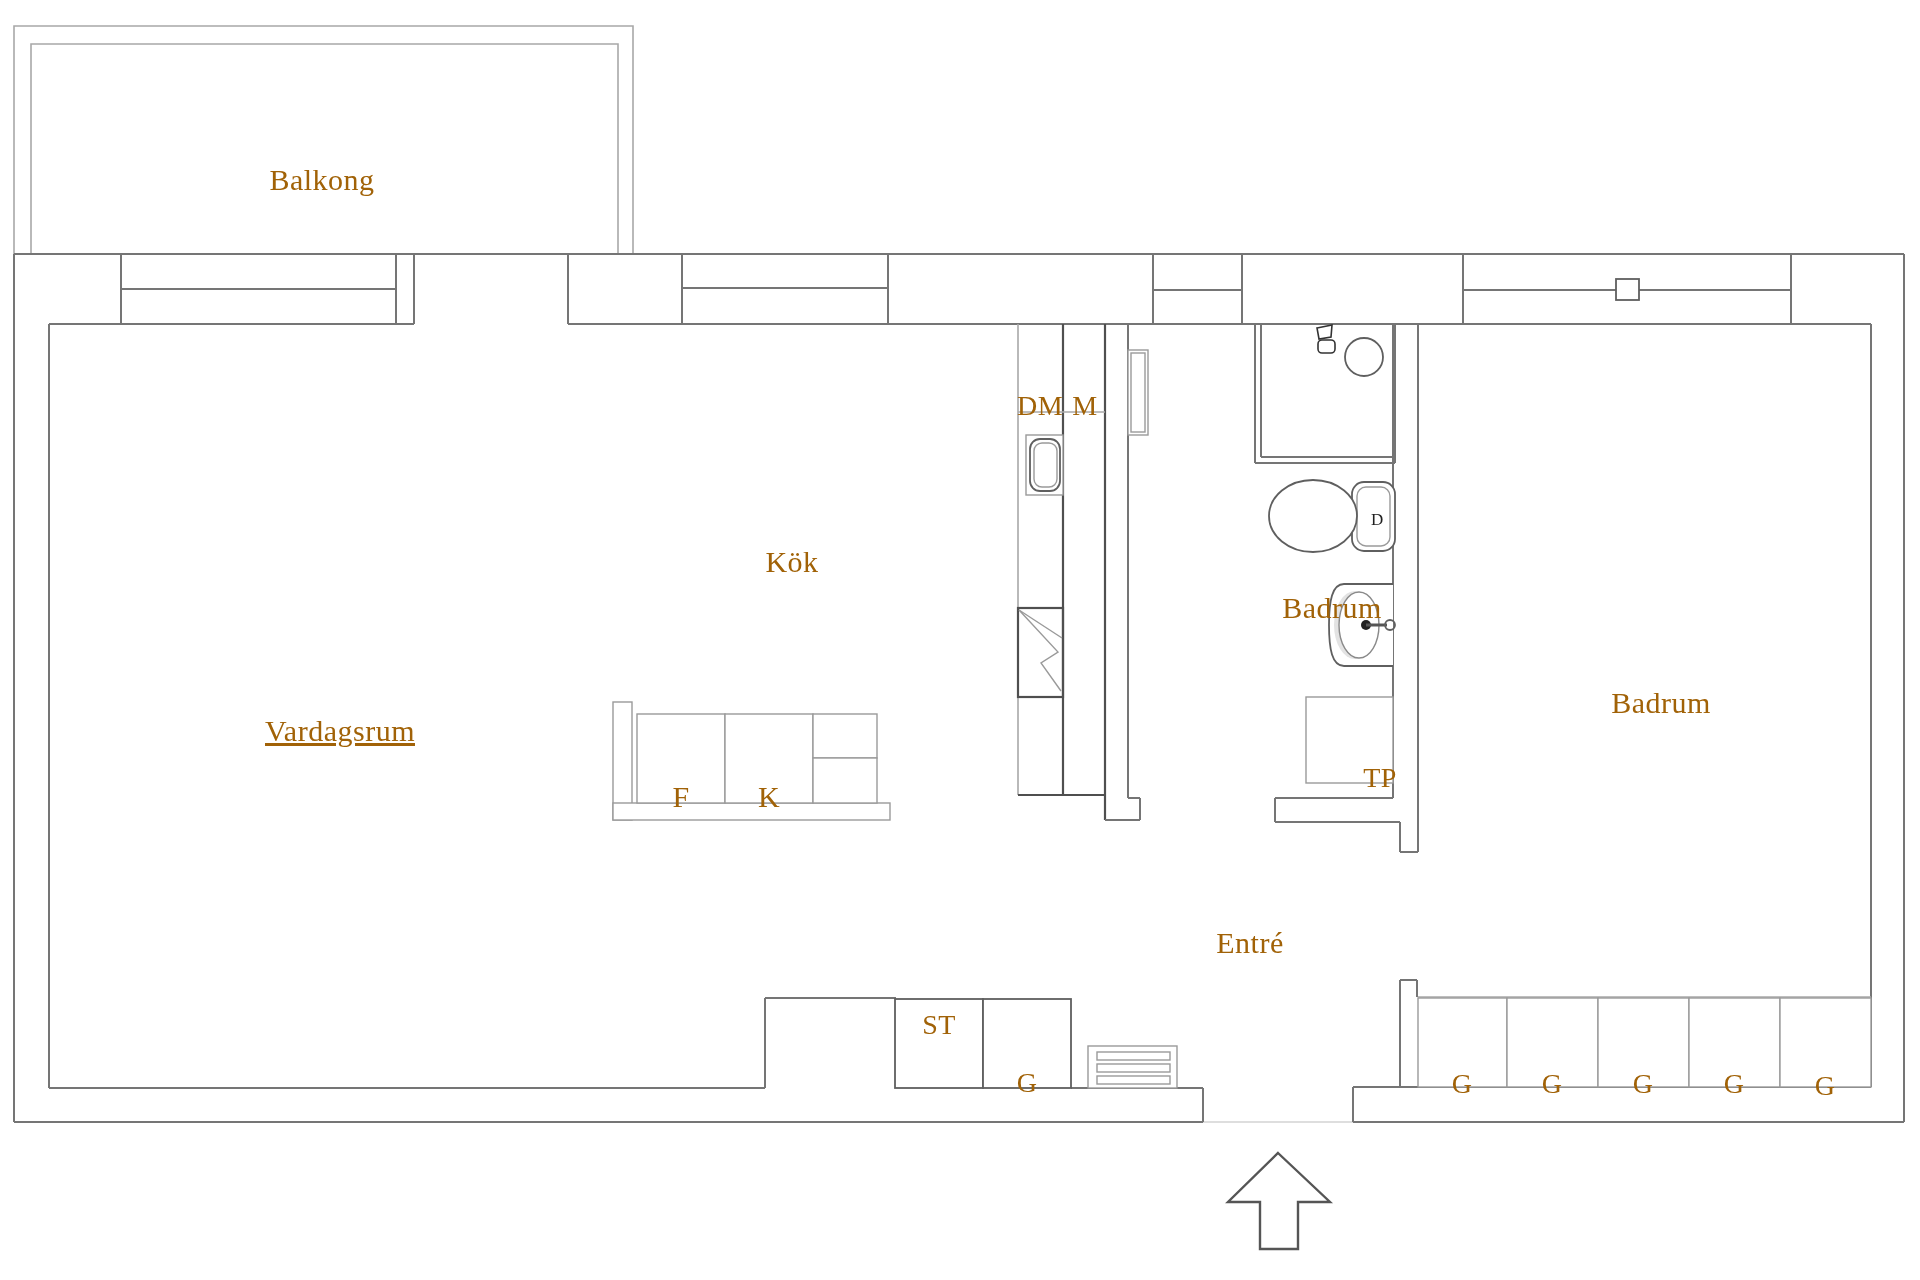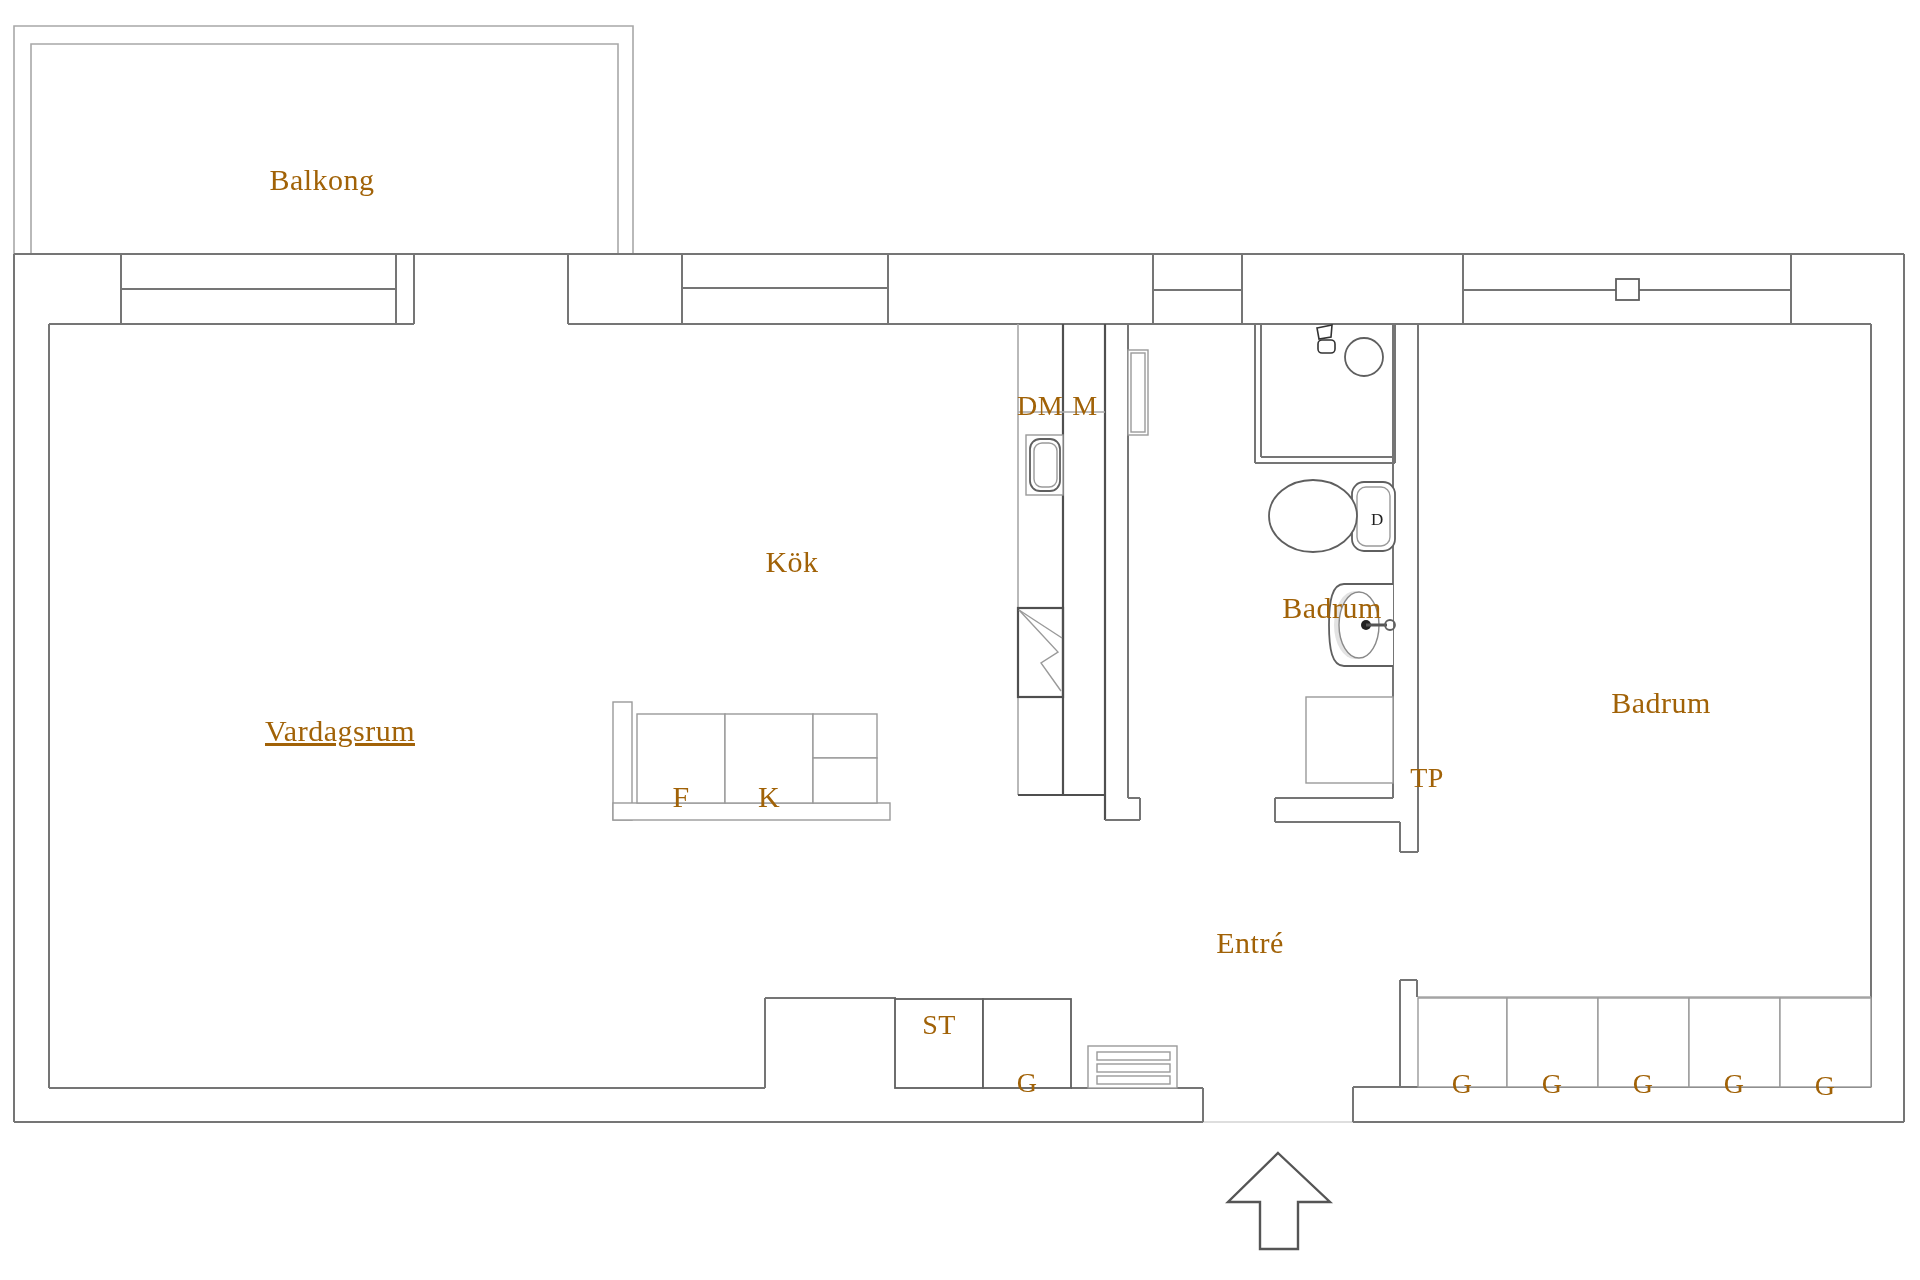--- a/index.html
+++ b/index.html
@@ -213,21 +213,21 @@
   <div class="lbl big" style="left:340px;top:693px;text-decoration:underline;">Vardagsrum</div>
   <div class="lbl big" style="left:792px;top:524px;font-family:Liberation Serif, serif;">Kök</div>
   <div class="lbl big" style="left:1332px;top:570px;">Badrum</div>
   <div class="lbl big" style="left:1661px;top:665px;">Badrum</div>
   <div class="lbl big" style="left:1250px;top:905px;">Entré</div>
 
   <div class="lbl mid" style="left:1040px;top:368px;text-align:center;">DM</div>
   <div class="lbl mid" style="left:1085px;top:368px;">M</div>
   <div class="lbl big" style="left:681px;top:759px;">F</div>
   <div class="lbl big" style="left:769px;top:759px;">K</div>
-  <div class="lbl mid" style="left:1427px;top:740px;">TP</div>
+  <div class="lbl mid" style="left:1380px;top:740px;">TP</div>
   <div class="lbl mid" style="left:939px;top:987px;">ST</div>
   <div class="lbl mid" style="left:1027px;top:1045px;">G</div>
 
   <div class="lbl mid" style="left:1462px;top:1046px;">G</div>
   <div class="lbl mid" style="left:1552px;top:1046px;">G</div>
   <div class="lbl mid" style="left:1643px;top:1046px;">G</div>
   <div class="lbl mid" style="left:1734px;top:1046px;">G</div>
   <div class="lbl mid" style="left:1825px;top:1048px;">G</div>
 </div>
 

